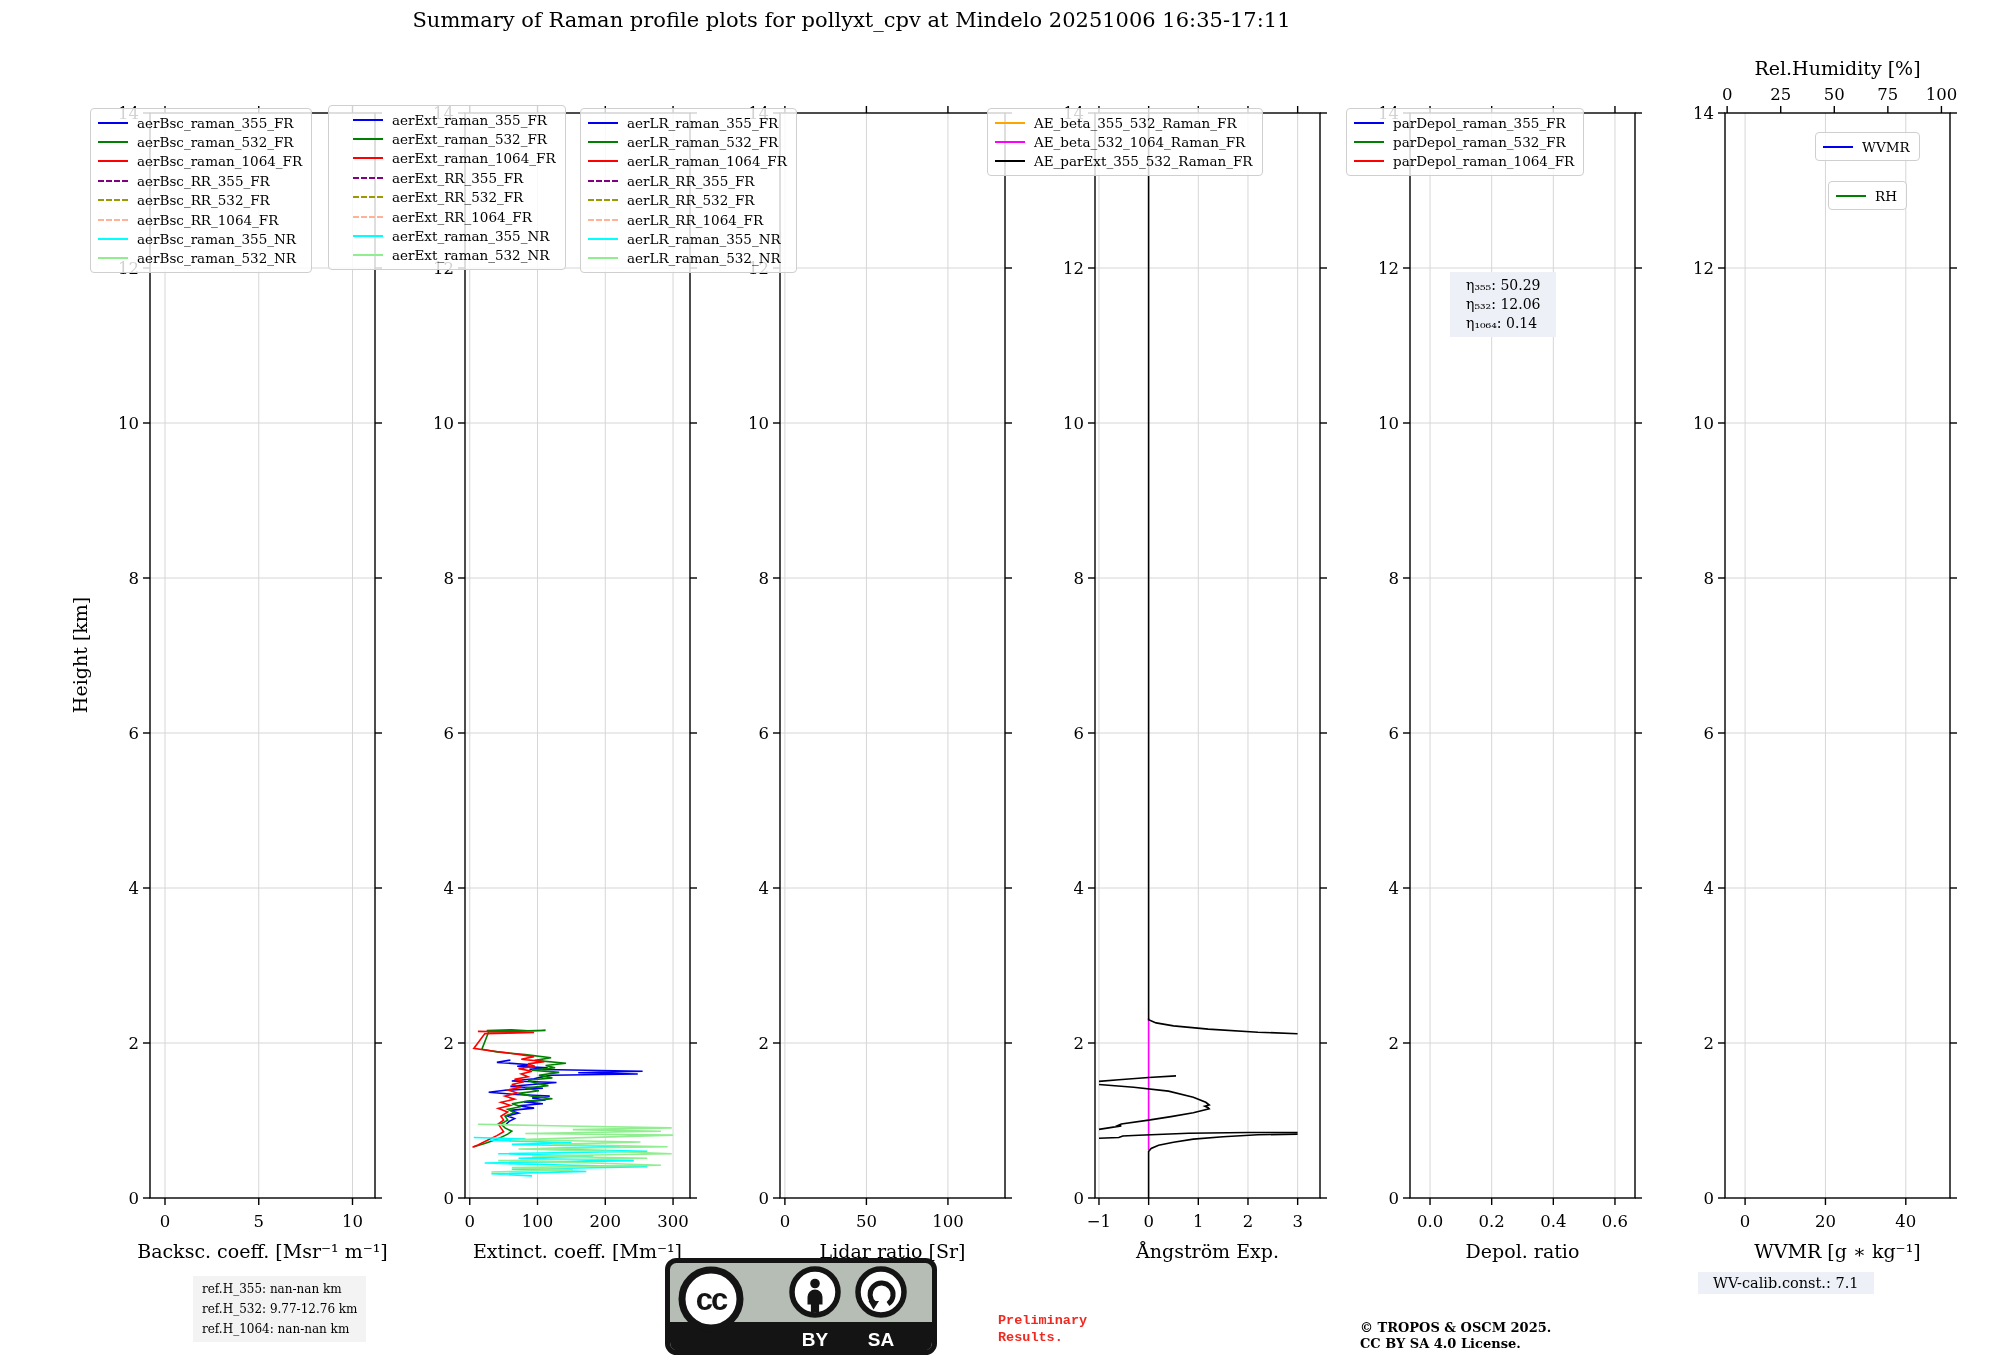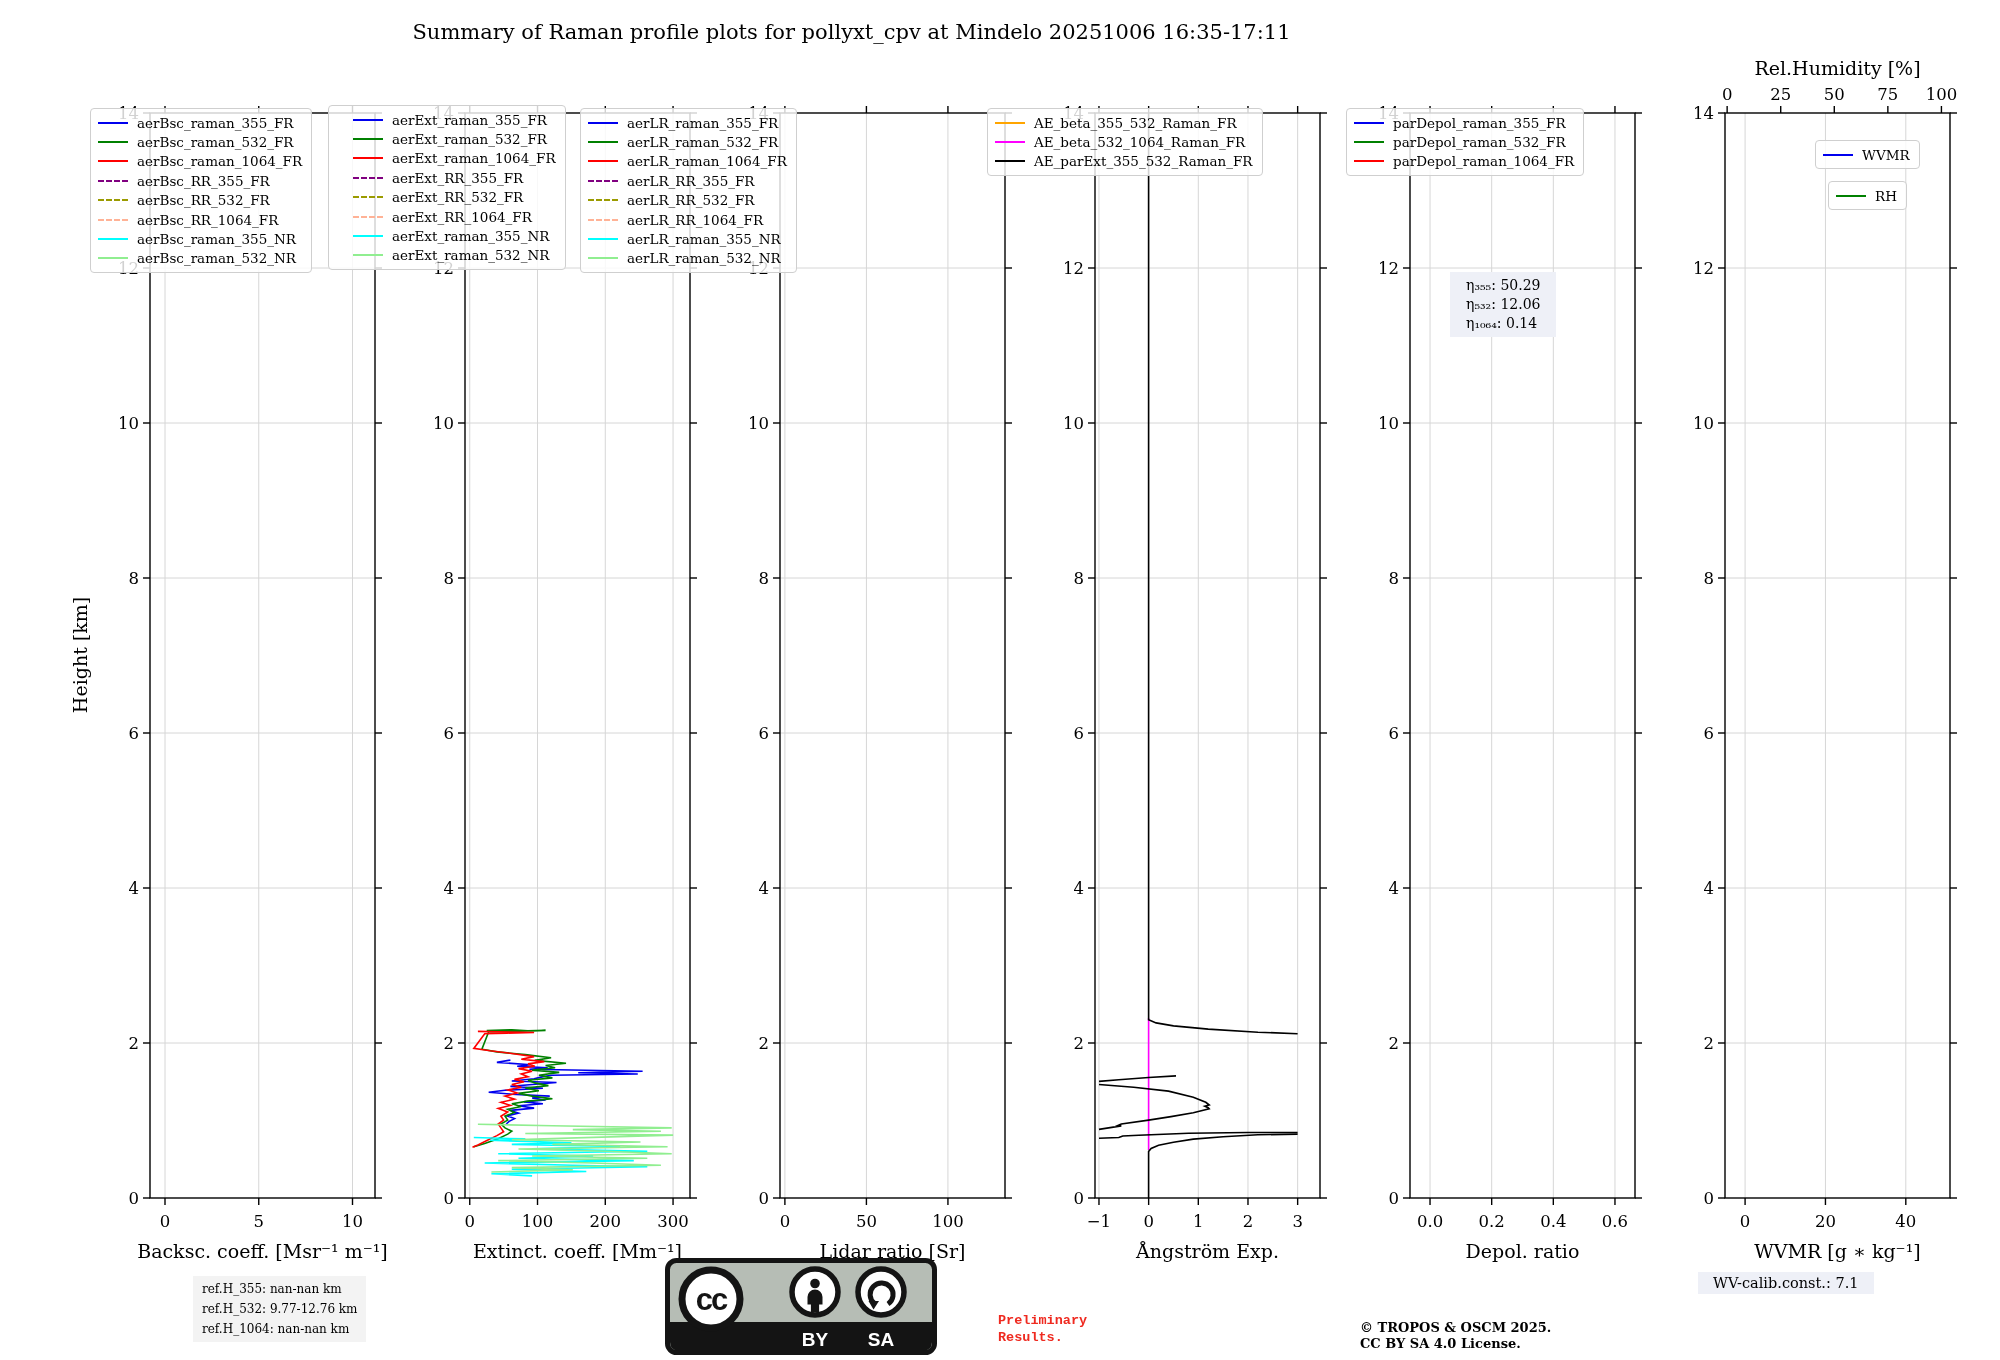--- a/index.html
+++ b/index.html
@@ -1,21 +1,21 @@
 <!DOCTYPE html>
 <html><head>
 <meta charset="utf-8">
 <style>
   html,body{margin:0;padding:0;}
   body{
     width:2000px;height:1360px;background:#ffffff;position:relative;
     font-family:"DejaVu Serif", serif;color:#000;overflow:hidden;
   }
   .title{
-    position:absolute;top:20px;left:0;width:1703px;text-align:center;
+    position:absolute;top:8px;left:0;width:1703px;text-align:center;
     font-size:21px;
   }
   svg.canvas{position:absolute;left:0;top:0;}
   svg text{font-family:"DejaVu Serif", serif;}
   .ylabel{
     position:absolute;left:80px;top:655px;font-size:19px;white-space:nowrap;
     transform:translate(-50%,-50%) rotate(-90deg);
   }
   .legend{
     position:absolute;background:rgba(255,255,255,0.82);border:1px solid #cfcfcf;
@@ -532,21 +532,21 @@
       </div>
       <div class="lrow">
         <span class="sw" style="border-top: 2px solid rgb(0, 128, 0);"></span>
         <span class="lab">parDepol_raman_532_FR</span>
       </div>
       <div class="lrow">
         <span class="sw" style="border-top: 2px solid rgb(255, 0, 0);"></span>
         <span class="lab">parDepol_raman_1064_FR</span>
       </div>
     </div>
-    <div class="legend" style="left: 1815px; top: 140px;">
+    <div class="legend" style="left: 1815px; top: 132px;">
       <div class="lrow">
         <span class="sw" style="border-top: 2px solid rgb(0, 0, 238);"></span>
         <span class="lab">WVMR</span>
       </div>
     </div>
     <div class="legend" style="left: 1828px; top: 181px;">
       <div class="lrow">
         <span class="sw" style="border-top: 2px solid rgb(0, 128, 0);"></span>
         <span class="lab">RH</span>
       </div>

